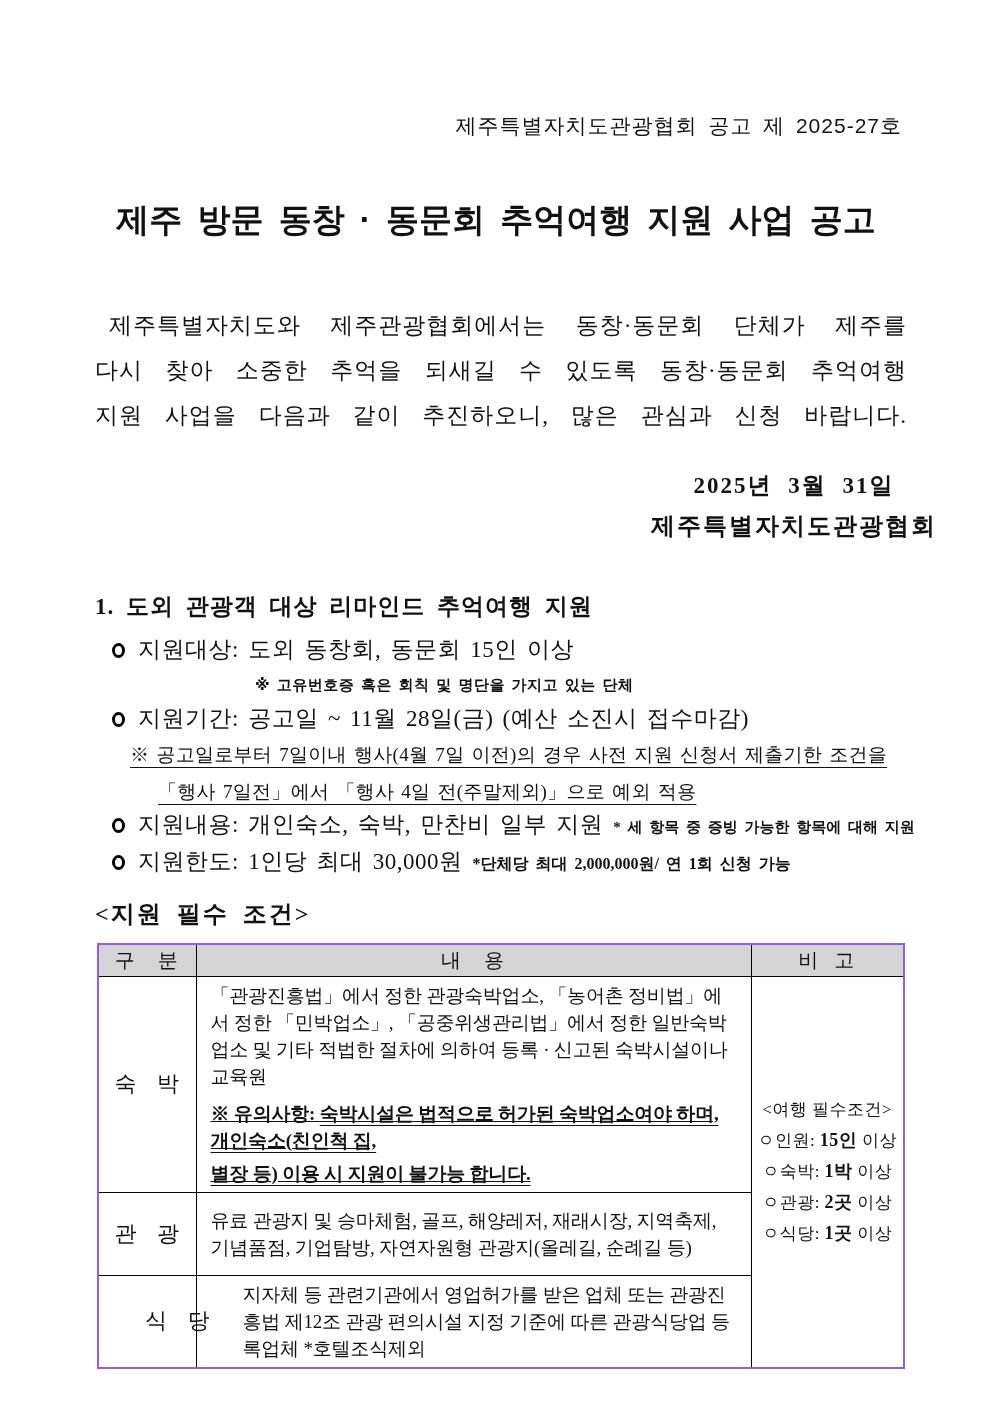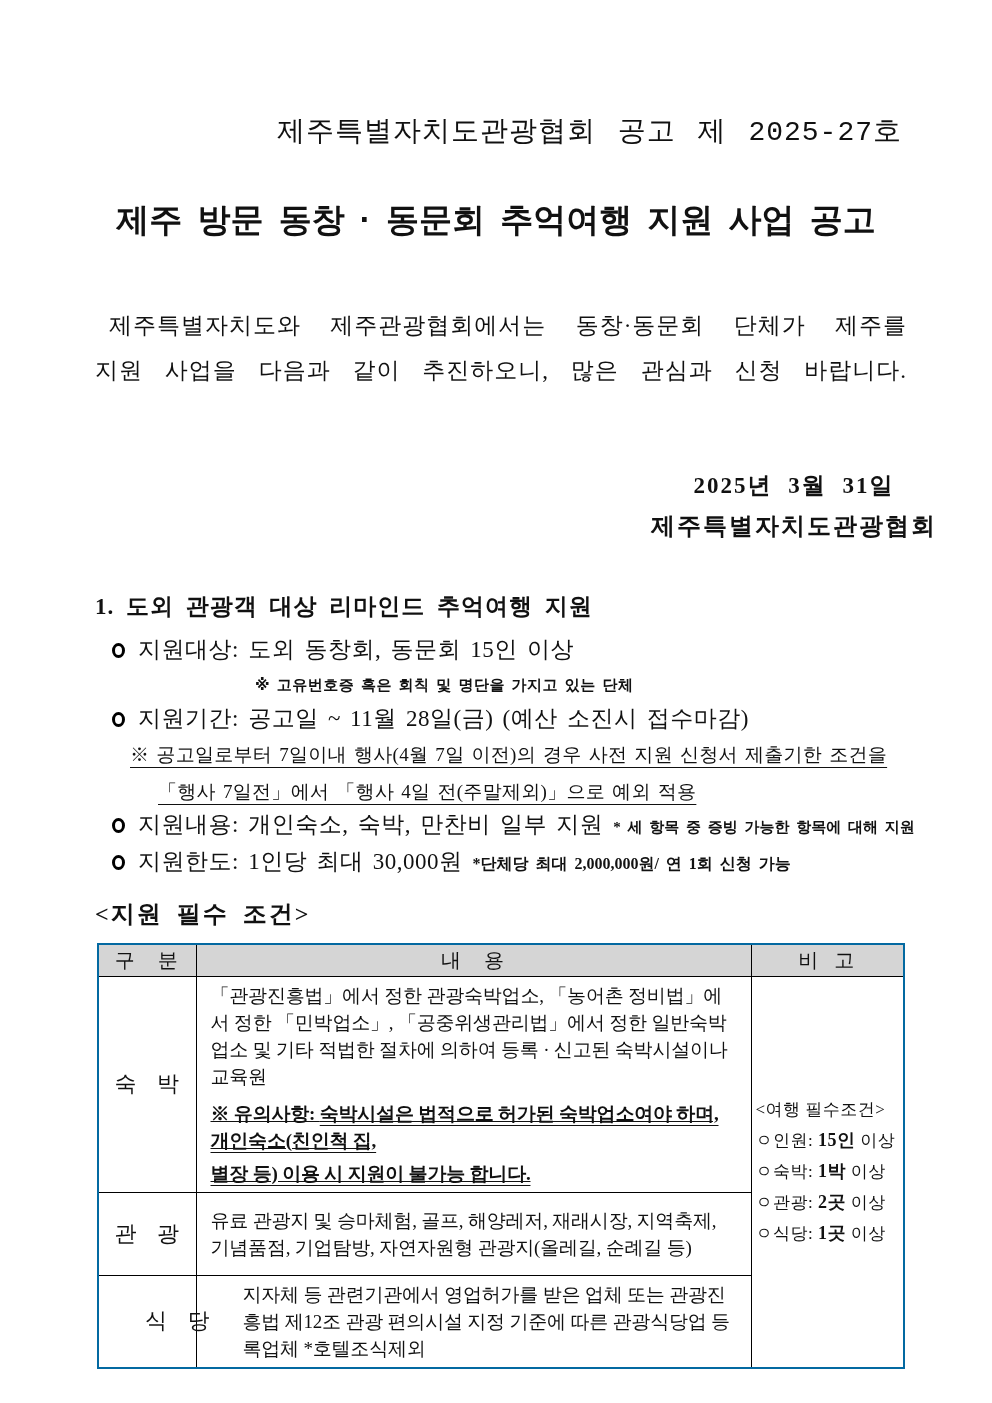--- a/index.html
+++ b/index.html
@@ -8,21 +8,21 @@
     --ink:#111;
   }
   *{margin:0;padding:0;box-sizing:border-box;}
   html,body{background:#888;}
   .page{
     position:relative;width:992px;height:1403px;margin:0 auto;
     background:#ffffff;color:var(--ink);font-family:var(--serif);overflow:hidden;
   }
   .doc-number{
     position:absolute;top:112px;right:90px;
-    font-family:Liberation Mono, monospace;font-size:28px;letter-spacing:1px;word-spacing:4px;
+    font-family:Liberation Sans, sans-serif;font-size:21px;letter-spacing:1px;word-spacing:4px;
   }
   .main-title{
     position:absolute;top:198px;left:0;right:0;text-align:center;
     font-family:var(--sans);font-weight:900;font-size:33px;letter-spacing:0px;word-spacing:6px;
   }
   .intro{position:absolute;top:303px;left:95px;width:812px;}
   .intro .line{
     font-size:23px;line-height:45px;letter-spacing:1px;
     text-align:justify;text-align-last:justify;word-spacing:8px;
   }
@@ -57,21 +57,21 @@
   }
   .u1{top:742px;left:130px;}
   .u2{top:779px;left:158px;}
   .table-caption{
     position:absolute;top:898px;left:95px;
     font-size:24px;font-weight:bold;letter-spacing:2px;word-spacing:6px;
   }
   .cond-table{
     position:absolute;top:943px;left:97px;
     border-collapse:collapse;table-layout:fixed;width:806px;
-    border:2px solid #0369a1;
+    border:2px solid #8b5cf6;
   }
   .cond-table th,.cond-table td{border:1px solid #000;vertical-align:middle;}
   .cond-table th{
     background:#d5d5d5;height:32px;font-size:20px;font-weight:normal;
     letter-spacing:2px;white-space:pre;
   }
   td.cat{
     text-align:center;font-size:22px;white-space:pre;letter-spacing:1px;
   }
   td.content{
@@ -84,37 +84,38 @@
   tr.r-tour td.cat, tr.r-tour td.content,
   tr.r-food td.cat, tr.r-food td.content{
     border-top:1px dotted #333;
   }
   .caution{margin-top:10px;font-weight:bold;text-decoration:underline;}
   .caution .u{
     text-decoration:underline;text-underline-offset:5px;
   }
   .caution .second{display:block;margin-top:6px;}
   td.remark{
-    text-align:left;font-size:17px;line-height:31px;letter-spacing:0.5px;
+    text-align:center;font-size:17px;line-height:31px;letter-spacing:0.5px;
     border-left:1px solid #000;padding:0 4px;
   }
   .remark-title{font-size:17px;letter-spacing:0.5px;}
   .remark-item b{font-size:18px;}
 </style>
 </head>
 <body>
 
 <div class="page">
 
   <div class="doc-number">제주특별자치도관광협회 공고 제 2025-27호</div>
 
   <h1 class="main-title">제주 방문 동창 · 동문회 추억여행 지원 사업 공고</h1>
 
   <div class="intro">
     <div class="line first">제주특별자치도와 제주관광협회에서는 동창·동문회 단체가 제주를</div>
+    <div class="line">다시 찾아 소중한 추억을 되새길 수 있도록 동창·동문회 추억여행</div>
     <div class="line">지원 사업을 다음과 같이 추진하오니, 많은 관심과 신청 바랍니다.</div>
   </div>
 
   <div class="date-block">
     <div class="date">2025년 3월 31일</div>
     <div class="org">제주특별자치도관광협회</div>
   </div>
 
   <h2 class="sec-heading">1. 도외 관광객 대상 리마인드 추억여행 지원</h2>
 

